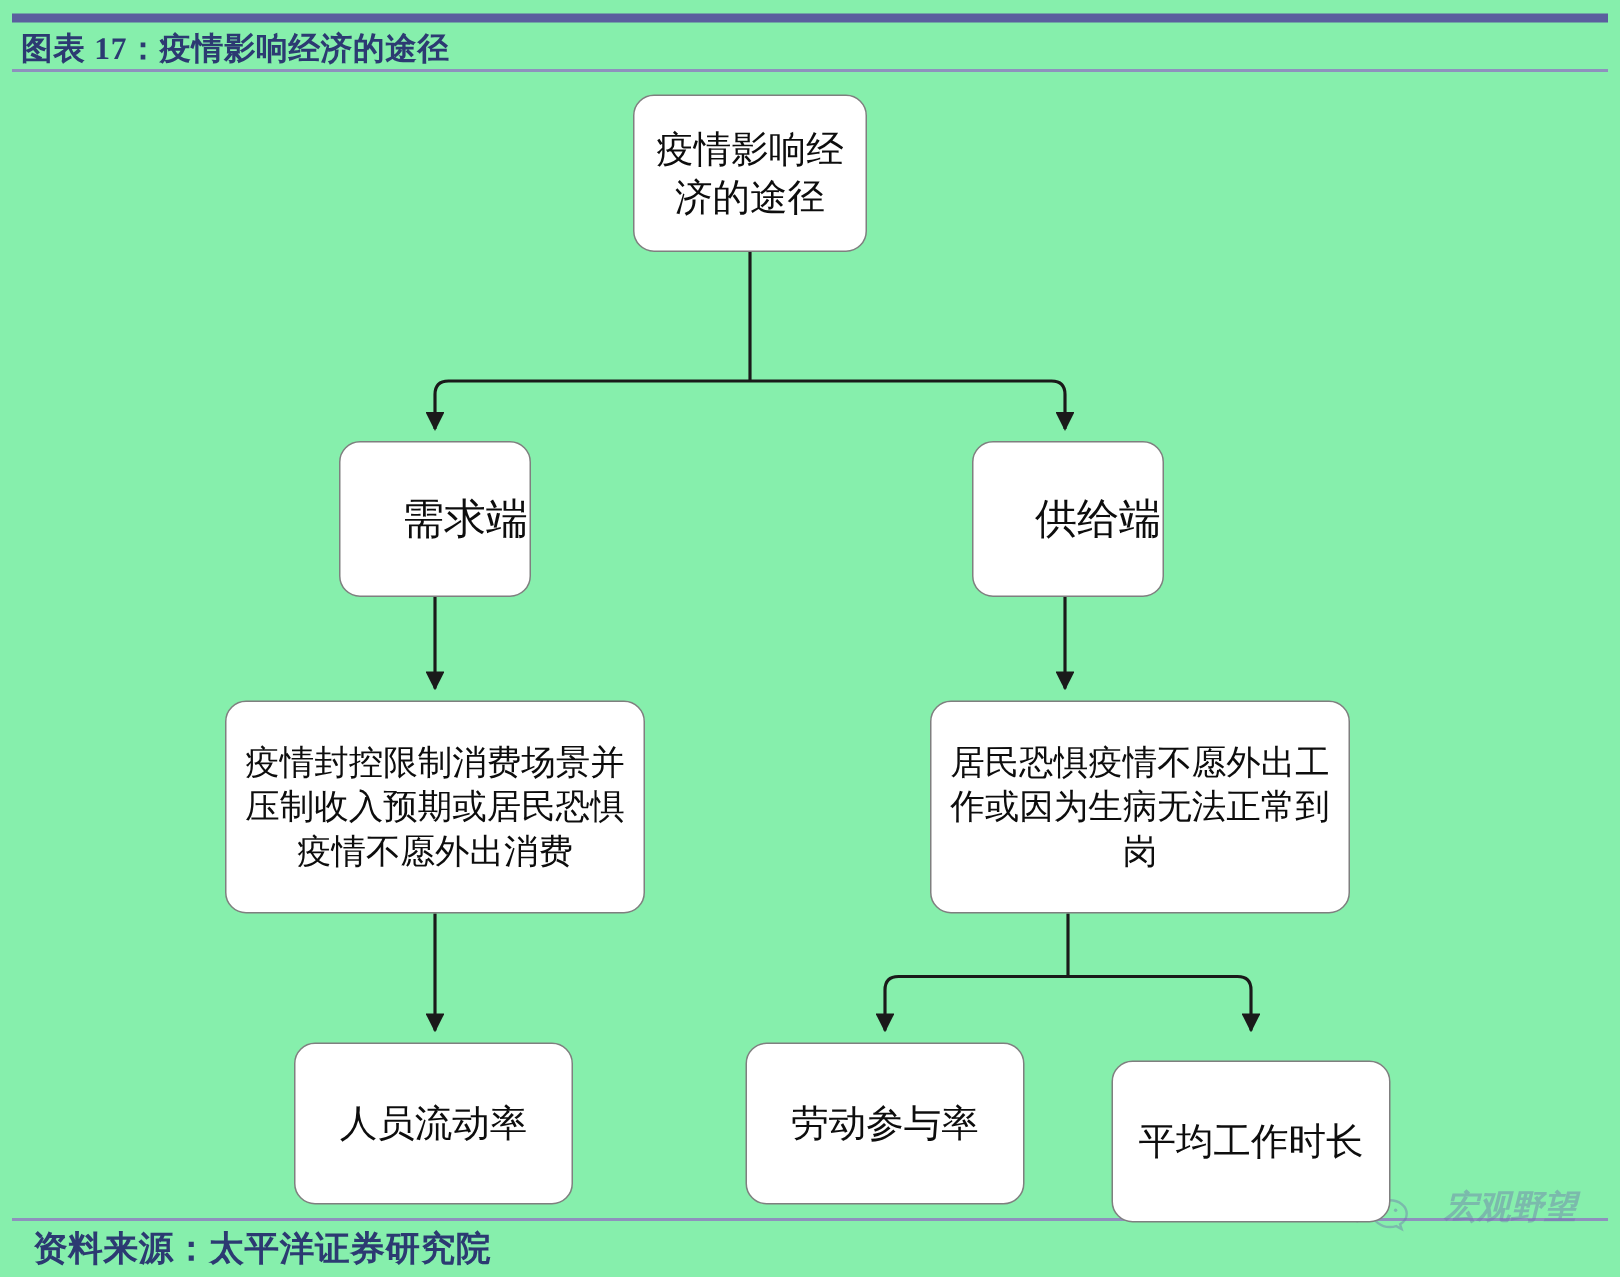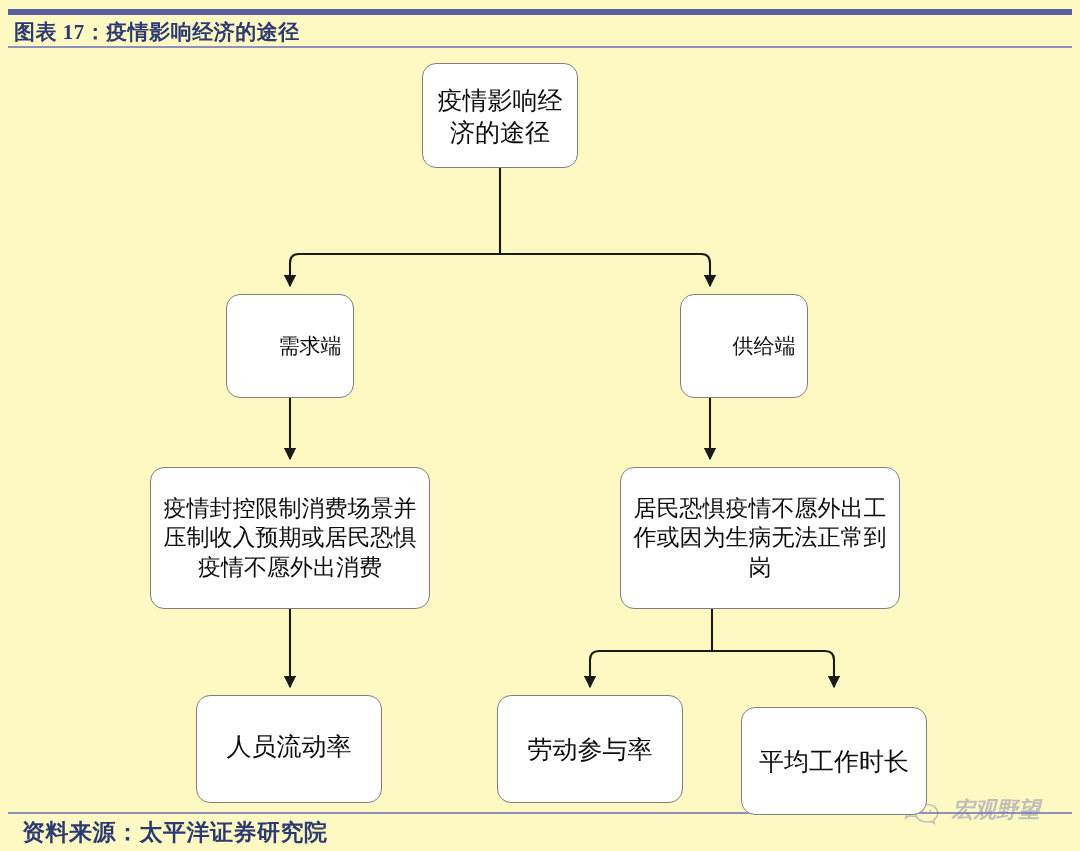--- a/index.html
+++ b/index.html
@@ -7,21 +7,21 @@
     padding: 0;
     background: #ffffff;
   }
   body {
     font-family: "Liberation Sans", "DejaVu Sans", sans-serif;
   }
   #page {
     position: relative;
     width: 1080px;
     height: 851px;
-    background: #fef9c3;
+    background: #86efac;
     overflow: hidden;
   }
 
   
   .rule-top {
     position: absolute;
     left: 8px;
     top: 9px;
     width: 1064px;
     height: 6px;
@@ -76,22 +76,22 @@
   }
 
   
   .watermark {
     position: absolute;
     left: 900px;
     top: 790px;
     width: 170px;
     height: 40px;
     display: flex;
-    align-items: center;
-    gap: 12px;
+    align-items: flex-start;
+    gap: 23px;
     opacity: 0.42;
     pointer-events: none;
   }
   .watermark .wm-text {
     font-family: "Liberation Serif", "DejaVu Serif", serif;
     font-size: 22px;
     font-weight: 700;
     font-style: italic;
     color: #6d72ad;
     white-space: nowrap;
@@ -123,28 +123,28 @@
     display: flex;
     align-items: center;
     justify-content: center;
     text-align: center;
     color: #0d0d0d;
     font-family: "Liberation Sans", "DejaVu Sans", sans-serif;
     line-height: 1.28;
     z-index: 2;
   }
   .node-root   { left: 422px; top: 13px;  width: 156px; height: 105px; font-size: 25px; padding: 0 10px; }
-  .node-branch { width: 128px; height: 104px; font-size: 21px; padding-left: 40px; }
+  .node-branch { width: 128px; height: 104px; font-size: 28px; padding-left: 40px; }
   .node-branch.demand { left: 226px; top: 244px; }
-  .node-branch.supply { left: 648px; top: 244px; margin-left: 32px; }
+  .node-branch.supply { left: 648px; top: 244px; }
   .node-detail { width: 280px; height: 142px; font-size: 23px; padding: 4px 8px; }
   .node-detail.demand-detail { left: 150px; top: 417px; }
   .node-detail.supply-detail { left: 572px; top: 417px; margin-left: 48px; }
   .node-leaf   { height: 108px; font-size: 25px; }
-  .node-leaf.mobility  { left: 196px; top: 645px; width: 186px; font-family: Liberation Mono, monospace; }
+  .node-leaf.mobility  { left: 196px; top: 645px; width: 186px; }
   .node-leaf.lfpr      { left: 497px; top: 645px; width: 186px; }
   .node-leaf.hours     { left: 741px; top: 645px; width: 186px; margin-top: 12px; }
 </style>
 </head>
 <body>
 
 <div id="page">
 
   <div class="rule-top"></div>
   <div class="figure-title">图表 17：疫情影响经济的途径</div>

